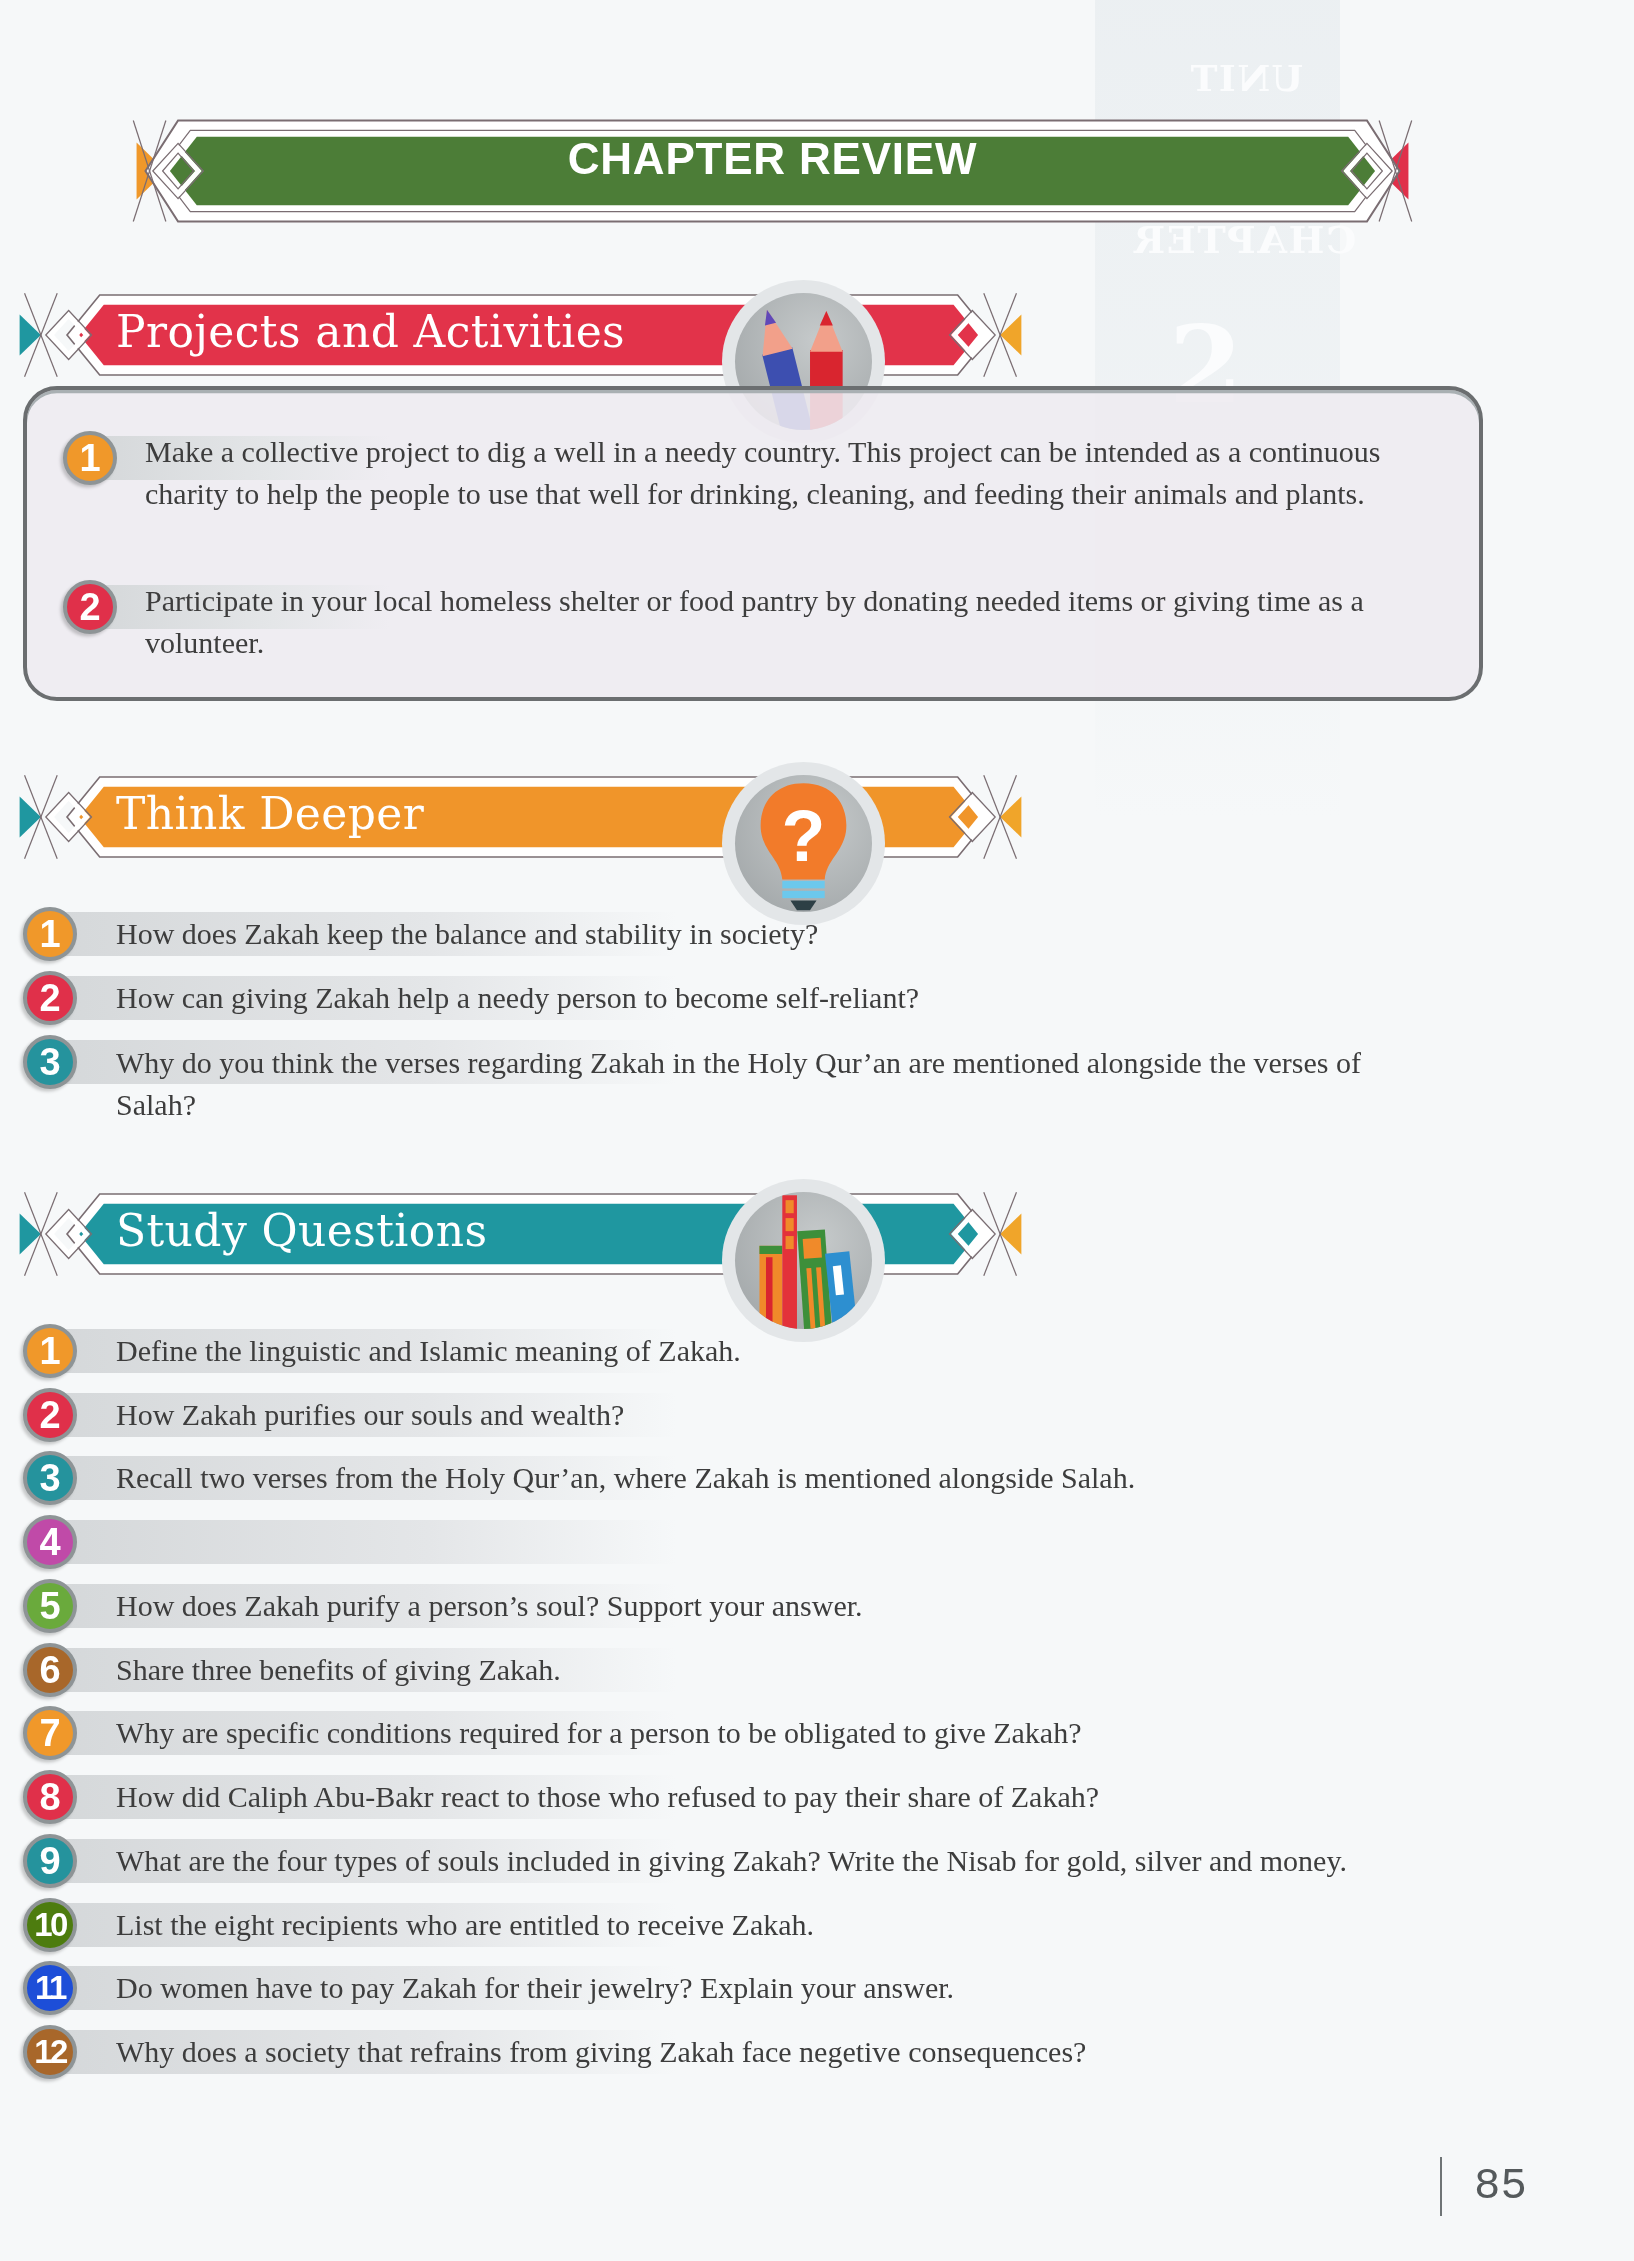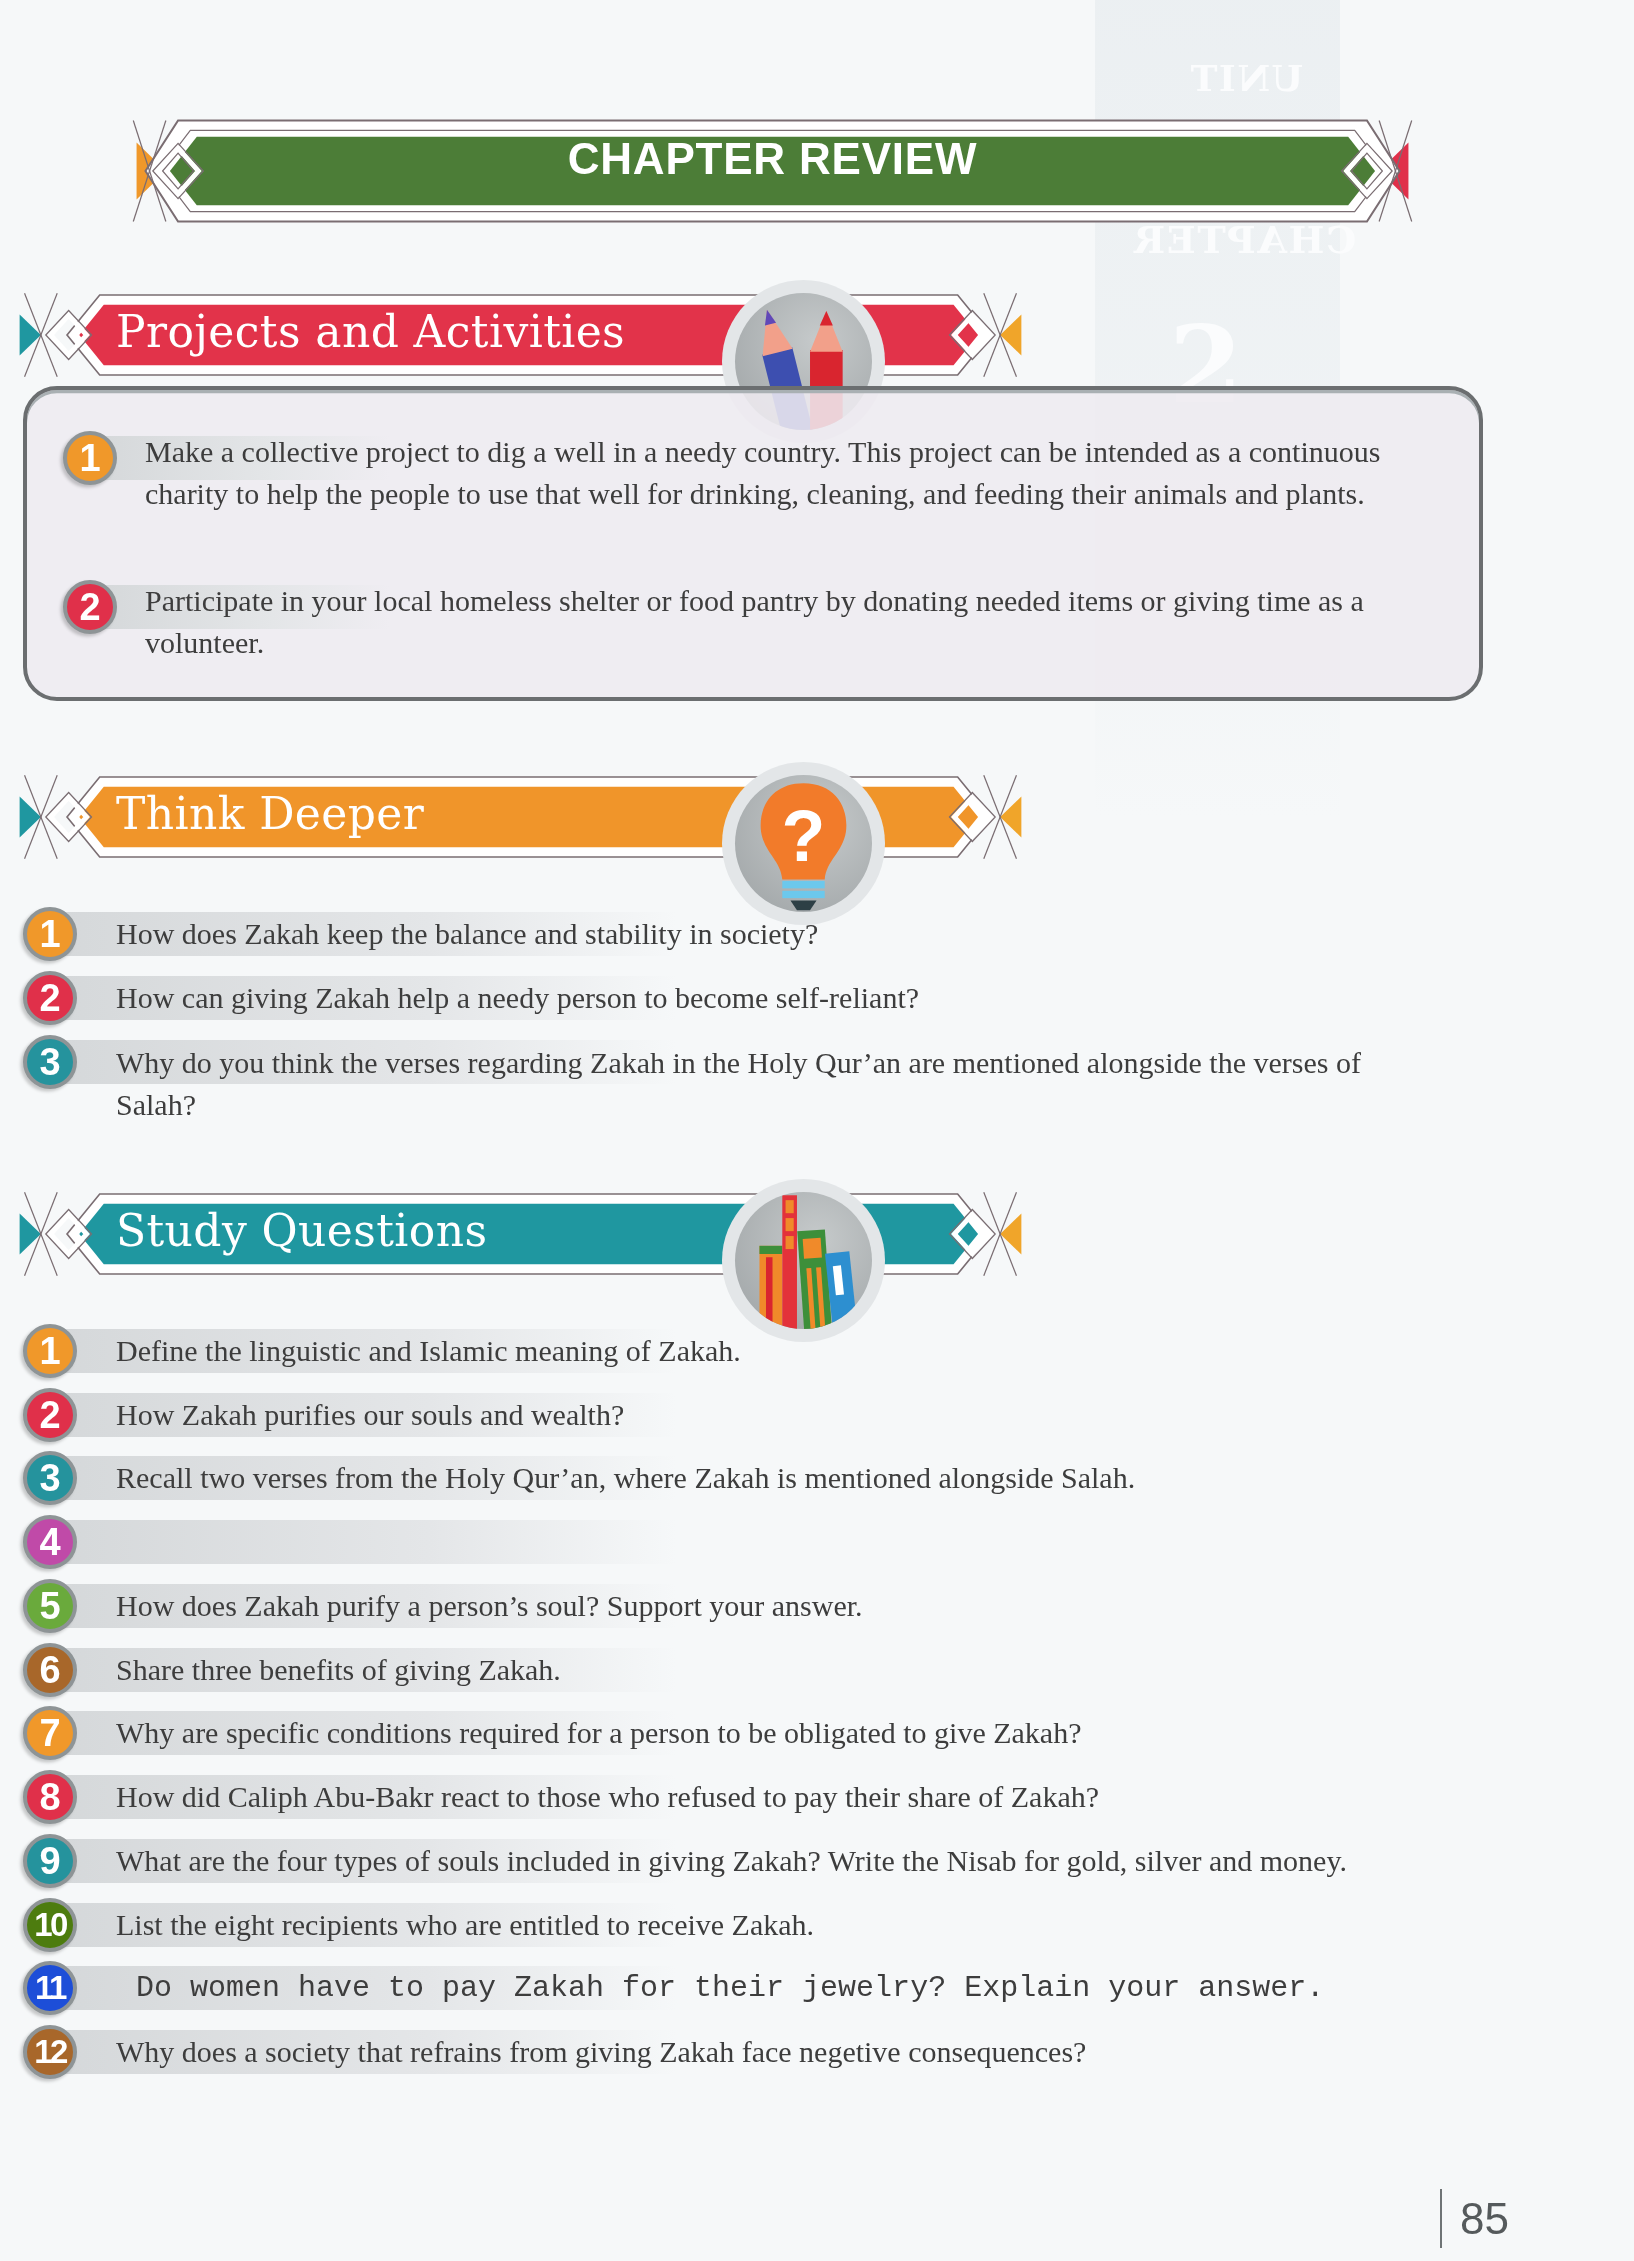--- a/index.html
+++ b/index.html
@@ -77,24 +77,23 @@
     position: absolute; height: 44px; left: 33px; top: 4.9px; width: 343px;
     background: linear-gradient(90deg, #d5d8da 0%, #e4e6e8 60%, rgba(236,238,240,0) 100%);
     border-radius: 0 0 0 0; z-index: 1;
   }
   .item-text {
     font-size: 30px; line-height: 42px; color: #3d3d3d; position: relative; z-index: 2;
   }
 
   .page-number {
     position: absolute; left: 1440px; top: 2157px; height: 59px;
-    border-left: 2.5px solid #6f7476; padding-left: 18px;
-    font-family: Liberation Sans, sans-serif; font-size: 44px; color: #555a5c;
+    border-left: 2.5px solid #6f7476; padding-left: 32px;
+    font-family: Liberation Mono, monospace; font-size: 44px; color: #555a5c;
     line-height: 59px;
-    margin-top: 32px;
   }
 </style>
 </head>
 <body>
 
 <div class="bg-panel"></div>
 <div class="bg-unit">UNIT</div>
 <div class="bg-chapter">CHAPTER</div>
 <div class="bg-num">2</div>
 
@@ -315,21 +314,21 @@
   <div class="item-text" style="margin-left:39px; line-height:54px; white-space:nowrap;">What are the four types of souls included in giving Zakah? Write the Nisab for gold, silver and money.</div>
 </div>
 <div class="item" style="left:23px; top:1898px; width:1553px;">
   <div class="pill" style="width:621px;"></div>
   <div class="badge two-digit" style="background:#4d7c0f;">10</div>
   <div class="item-text" style="margin-left:39px; line-height:54px;">List the eight recipients who are entitled to receive Zakah.</div>
 </div>
 <div class="item" style="left:23px; top:1961px; width:1553px;">
   <div class="pill" style="width:621px;"></div>
   <div class="badge two-digit" style="background:#1d4ed8;">11</div>
-  <div class="item-text" style="margin-left:59px; line-height:54px;font-family:Liberation Mono, monospace;">Do women have to pay Zakah for their jewelry? Explain your answer.</div>
+  <div class="item-text" style="margin-left:39px; line-height:54px;">Do women have to pay Zakah for their jewelry? Explain your answer.</div>
 </div>
 <div class="item" style="left:23px; top:2025px; width:1553px;">
   <div class="pill" style="width:621px;"></div>
   <div class="badge two-digit" style="background:#a8672a;">12</div>
   <div class="item-text" style="margin-left:39px; line-height:54px;">Why does a society that refrains from giving Zakah face negetive consequences?</div>
 </div>
 
 <div class="page-number">85</div>
 
 

